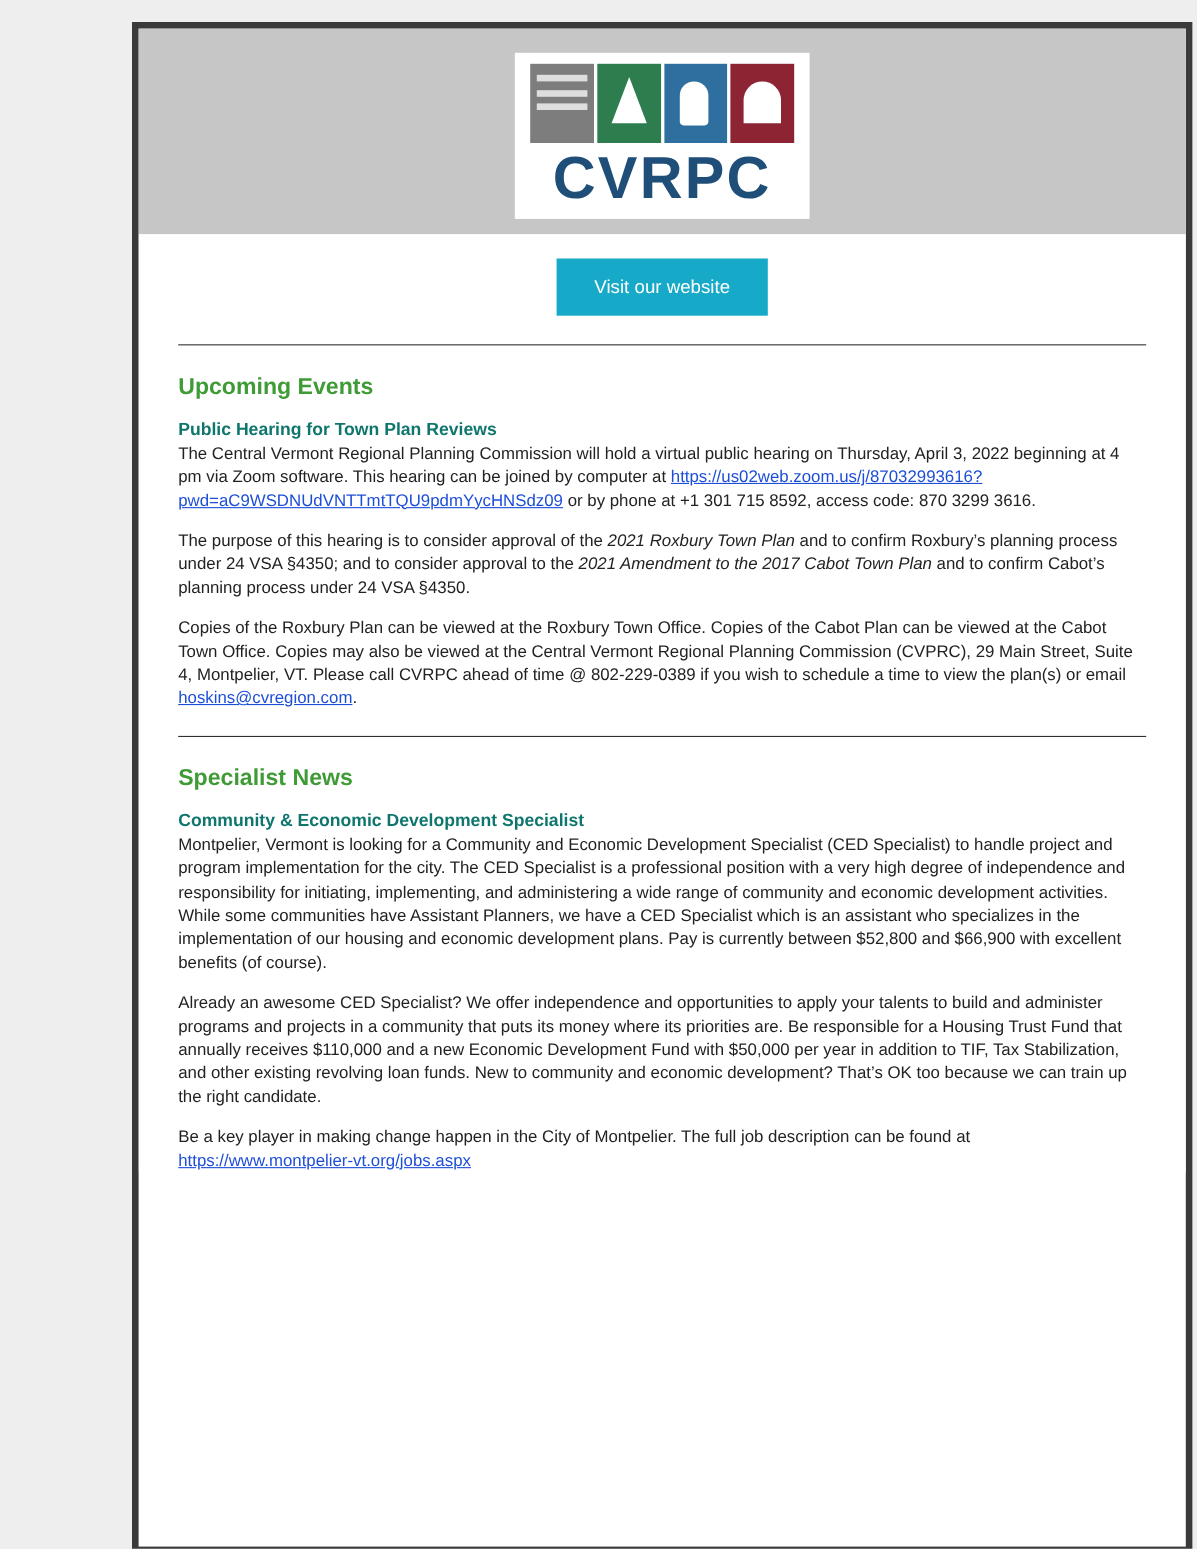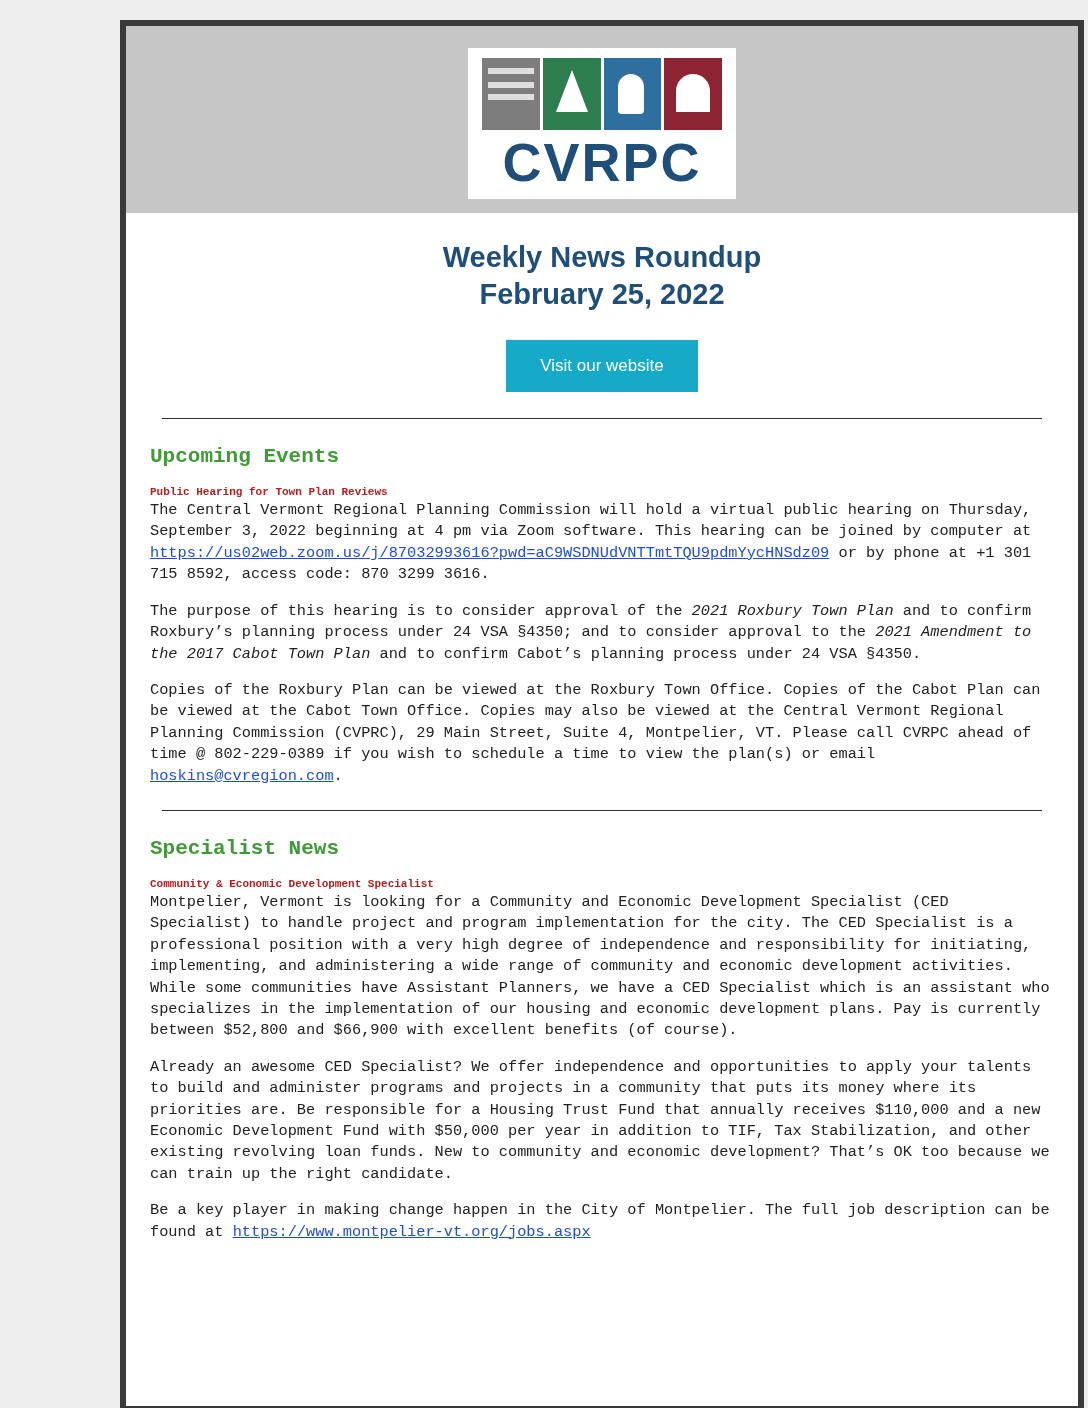--- a/index.html
+++ b/index.html
@@ -138,33 +138,32 @@
     text-decoration: none;
     cursor: pointer;
     text-align: center;
   }
   .rule {
     height: 1px;
     background: #2f2f2f;
     margin: 0 36px;
   }
   .section {
-    padding: 0 24px;
-    font-family: Liberation Mono, monospace;
+    padding: 0 36px;
   }
   .section-title {
     color: #3f9b35;
     font-weight: bold;
     font-size: 21px;
     margin: 26px 0 18px 0;
   }
   .sub-title {
-    color: #b91c1c;
-    font-weight: bold;
-    font-size: 11px;
+    color: #0f766e;
+    font-weight: bold;
+    font-size: 16px;
     margin: 0 0 2px 0;
   }
   p.body {
     color: #222222;
     font-size: 15.3px;
     line-height: 1.40;
     margin: 0 0 15px 0;
   }
   a.inline {
     color: #1d4ed8;
@@ -189,38 +188,34 @@
           <div class="cell cell-2"></div>
           <div class="cell cell-3"></div>
           <div class="cell cell-4"></div>
         </div>
         <div class="logo-word">CVRPC</div>
       </div>
     </div>
 
     <div class="content">
 
-      <div class="title-block">
-        <div class="title-line">Weekly News Roundup</div>
-        <div class="title-line">February 25, 2022</div>
-      </div>
 
       <div class="cta-wrap">
         <a class="cta-button">Visit our website</a>
       </div>
 
       <div class="rule"></div>
 
       <div class="section">
         <div class="section-title">Upcoming Events</div>
 
         <div class="sub-title">Public Hearing for Town Plan Reviews</div>
 
         <p class="body">
-          <span>The Central Vermont Regional Planning Commission will hold a virtual public hearing on Thursday, September 3, 2022 beginning at 4 pm via Zoom software. This hearing can be joined by computer at</span>
+          <span>The Central Vermont Regional Planning Commission will hold a virtual public hearing on Thursday, April 3, 2022 beginning at 4 pm via Zoom software. This hearing can be joined by computer at</span>
           <a class="inline">https://us02web.zoom.us/j/87032993616?pwd=aC9WSDNUdVNTTmtTQU9pdmYycHNSdz09</a>
           <span>or by phone at +1 301 715 8592, access code: 870 3299 3616.</span>
         </p>
 
         <p class="body">
           <span>The purpose of this hearing is to consider approval of the</span>
           <em>2021 Roxbury Town Plan</em>
           <span>and to confirm Roxbury’s planning process under 24 VSA §4350; and to consider approval to the</span>
           <em>2021 Amendment to the 2017 Cabot Town Plan</em>
           <span>and to confirm Cabot’s planning process under 24 VSA §4350.</span>

